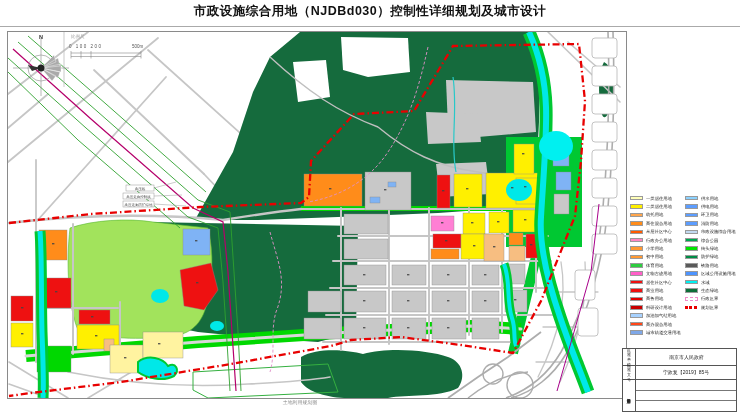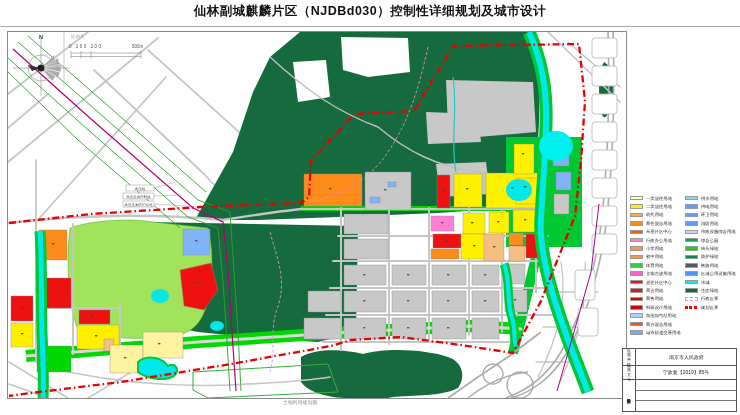--- a/index.html
+++ b/index.html
@@ -39,21 +39,21 @@
   .vert{writing-mode:vertical-lr;text-orientation:upright;letter-spacing:0;}
   #tb-r3 .tb-val{flex-direction:column;align-items:stretch;justify-content:flex-start;padding:0;}
   .sub-line{flex:1;border-bottom:1px solid #777;}
   .sub-line:last-child{border-bottom:none;}
 </style>
 </head>
 <body>
 
 <div id="sheet">
 
-  <div id="title">仙林副城麒麟片区（NJDBd030）控制性详细规划及城市设计</div>
+  <div id="title">市政设施综合用地（NJDBd030）控制性详细规划及城市设计</div>
   <div id="title-rule"></div>
 
   <div id="map-box">
   <svg viewBox="0 0 618 366">
     <rect x="0" y="0" width="618" height="366" fill="#ffffff"></rect>
 
     <g stroke="#c6c6c6" stroke-width="1.8" fill="none" stroke-linecap="round">
       <path d="M0,62 L80,0"></path>
       <path d="M0,130 L150,6"></path>
       <path d="M28,190 L158,45"></path>

